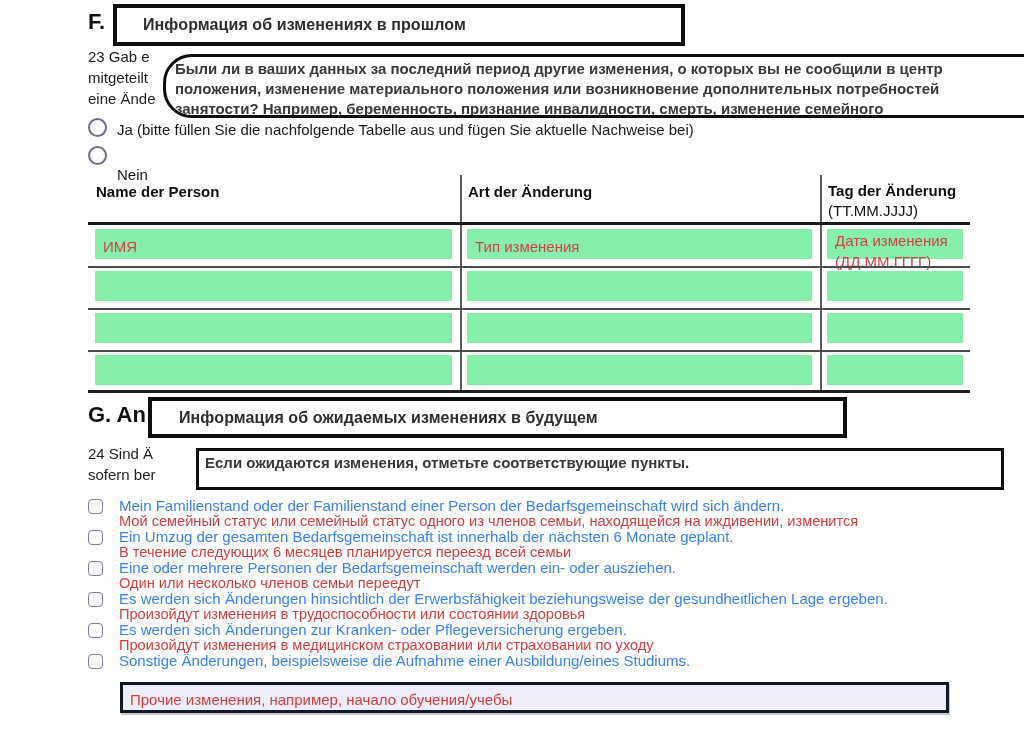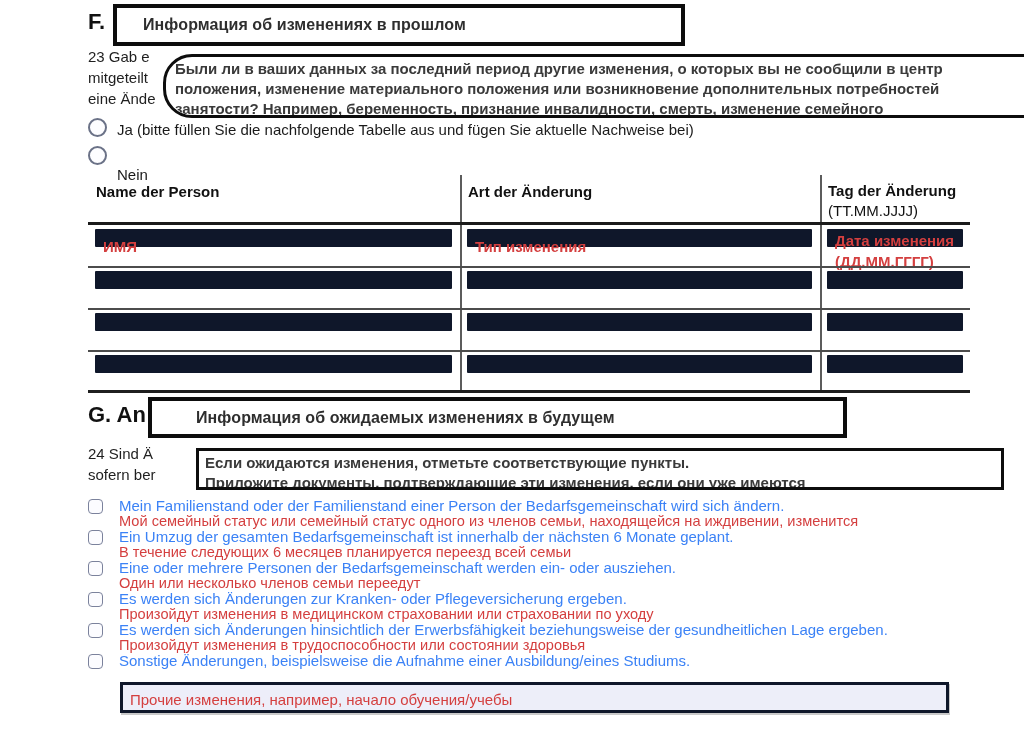--- a/index.html
+++ b/index.html
@@ -11,21 +11,21 @@
   
   .sec-letter{font-size:22px;font-weight:bold;color:#111;}
   .f-letter{left:88px;top:9px;}
   .g-letter{left:88px;top:402px;}
   
   .overlay-box{
     position:absolute;background:#ffffff;border:4px solid #0d0d0d;
     box-sizing:border-box;z-index:6;color:#2e2e2e;
   }
   .f-head-box{left:113px;top:4px;width:572px;height:42px;display:flex;align-items:center;padding-left:26px;}
-  .g-head-box{left:148px;top:397px;width:699px;height:41px;display:flex;align-items:center;padding-left:44px;}
+  .g-head-box{left:148px;top:397px;width:699px;height:41px;display:flex;align-items:center;padding-left:27px;}
   .head-box-text{font-size:16px;font-weight:bold;letter-spacing:.1px;}
   .q23-box{left:163px;top:54px;width:901px;height:64px;border-width:3px;padding:2px 15px 0 9px;overflow:hidden;border-radius:29px;}
   .q24-box{left:196px;top:448px;width:808px;height:42px;border-width:3px;padding:2px 0 0 6px;overflow:hidden;}
   .ov-line{font-size:15px;font-weight:600;line-height:20px;color:#3a3a3a;white-space:nowrap;}
   .q24-box .ov-line{line-height:19.5px;}
   
   .frag{position:absolute;font-size:15px;color:#1f1f1f;white-space:nowrap;z-index:2;}
   
   .radio{position:absolute;width:19px;height:19px;border:2px solid #6b7287;border-radius:50%;
          background:#fdfdff;box-sizing:border-box;}
@@ -44,21 +44,21 @@
   .th3 .main{line-height:20px;}
   .vdiv{position:absolute;top:0;width:1.5px;height:218px;background:#5c5c5c;}
   .vdiv1{left:372px;}
   .vdiv2{left:732px;}
   .hdr-line{position:absolute;left:0;top:47px;width:882px;height:3px;background:#1a1a1a;}
   .trow{position:absolute;left:0;width:882px;height:42px;}
   .row1{top:50px;} .row2{top:92px;} .row3{top:134px;} .row4{top:176px;}
   .sep{position:absolute;left:0;width:882px;height:2px;background:#4c4c4c;}
   .sep1{top:91px;} .sep2{top:133px;} .sep3{top:175px;}
   .btm-line{position:absolute;left:0;top:215px;width:882px;height:3px;background:#1f1f1f;}
-  .tfield{position:absolute;top:4px;height:18px;background:#0f172a;border-radius:1px;box-sizing:border-box;font-weight:bold;}
+  .tfield{position:absolute;top:4px;height:30px;background:#86efac;border-radius:1px;box-sizing:border-box;}
   .tf1{left:7px;width:357px;}
   .tf2{left:379px;width:345px;}
   .tf3{left:739px;width:136px;}
   .red{color:#d43f3f;}
   .cell-red{display:block;padding:9px 0 0 8px;font-size:15px;white-space:nowrap;}
   .cell-red2{display:block;padding:2px 0 0 8px;font-size:15px;line-height:19px;white-space:nowrap;}
   
   .cb-list{position:absolute;left:88px;top:498px;width:920px;}
   .cb-item{position:relative;display:flex;align-items:flex-start;height:31px;}
   .cb-item.last{height:16px;}
@@ -149,21 +149,20 @@
 
   <div class="overlay-box g-head-box">
     <span class="head-box-text">Информация об ожидаемых изменениях в будущем</span>
   </div>
 
   <div class="frag" style="left:88px;top:445px;">24  Sind Ä</div>
   <div class="frag" style="left:88px;top:466px;">sofern ber</div>
 
   <div class="overlay-box q24-box">
     <div class="ov-line">Если ожидаются изменения, отметьте соответствующие пункты.</div>
-    <div class="ov-line">Приложите документы, подтверждающие эти изменения, если они уже имеются</div>
   </div>
 
   <div class="cb-list">
     <div class="cb-item">
       <span class="checkbox"></span>
       <div class="cb-texts">
         <div class="cb-de">Mein Familienstand oder der Familienstand einer Person der Bedarfsgemeinschaft wird sich ändern.</div>
         <div class="cb-ru">Мой семейный статус или семейный статус одного из членов семьи, находящейся на иждивении, изменится</div>
       </div>
     </div>
@@ -177,31 +176,31 @@
     <div class="cb-item">
       <span class="checkbox"></span>
       <div class="cb-texts">
         <div class="cb-de">Eine oder mehrere Personen der Bedarfsgemeinschaft werden ein- oder ausziehen.</div>
         <div class="cb-ru">Один или несколько членов семьи переедут</div>
       </div>
     </div>
     <div class="cb-item">
       <span class="checkbox"></span>
       <div class="cb-texts">
+        <div class="cb-de">Es werden sich Änderungen hinsichtlich der Erwerbsfähigkeit beziehungsweise der gesundheitlichen Lage ergeben.</div>
+        <div class="cb-ru">Произойдут изменения в трудоспособности или состоянии здоровья</div>
+      </div>
+    </div>
+    <div class="cb-item">
+      <span class="checkbox"></span>
+      <div class="cb-texts">
         <div class="cb-de">Es werden sich Änderungen zur Kranken- oder Pflegeversicherung ergeben.</div>
         <div class="cb-ru">Произойдут изменения в медицинском страховании или страховании по уходу</div>
       </div>
     </div>
-    <div class="cb-item">
-      <span class="checkbox"></span>
-      <div class="cb-texts">
-        <div class="cb-de">Es werden sich Änderungen hinsichtlich der Erwerbsfähigkeit beziehungsweise der gesundheitlichen Lage ergeben.</div>
-        <div class="cb-ru">Произойдут изменения в трудоспособности или состоянии здоровья</div>
-      </div>
-    </div>
     <div class="cb-item last">
       <span class="checkbox"></span>
       <div class="cb-texts">
         <div class="cb-de">Sonstige Änderungen, beispielsweise die Aufnahme einer Ausbildung/eines Studiums.</div>
       </div>
     </div>
   </div>
 
   <div class="other-box">
     <div class="other-text">Прочие изменения, например, начало обучения/учебы</div>

